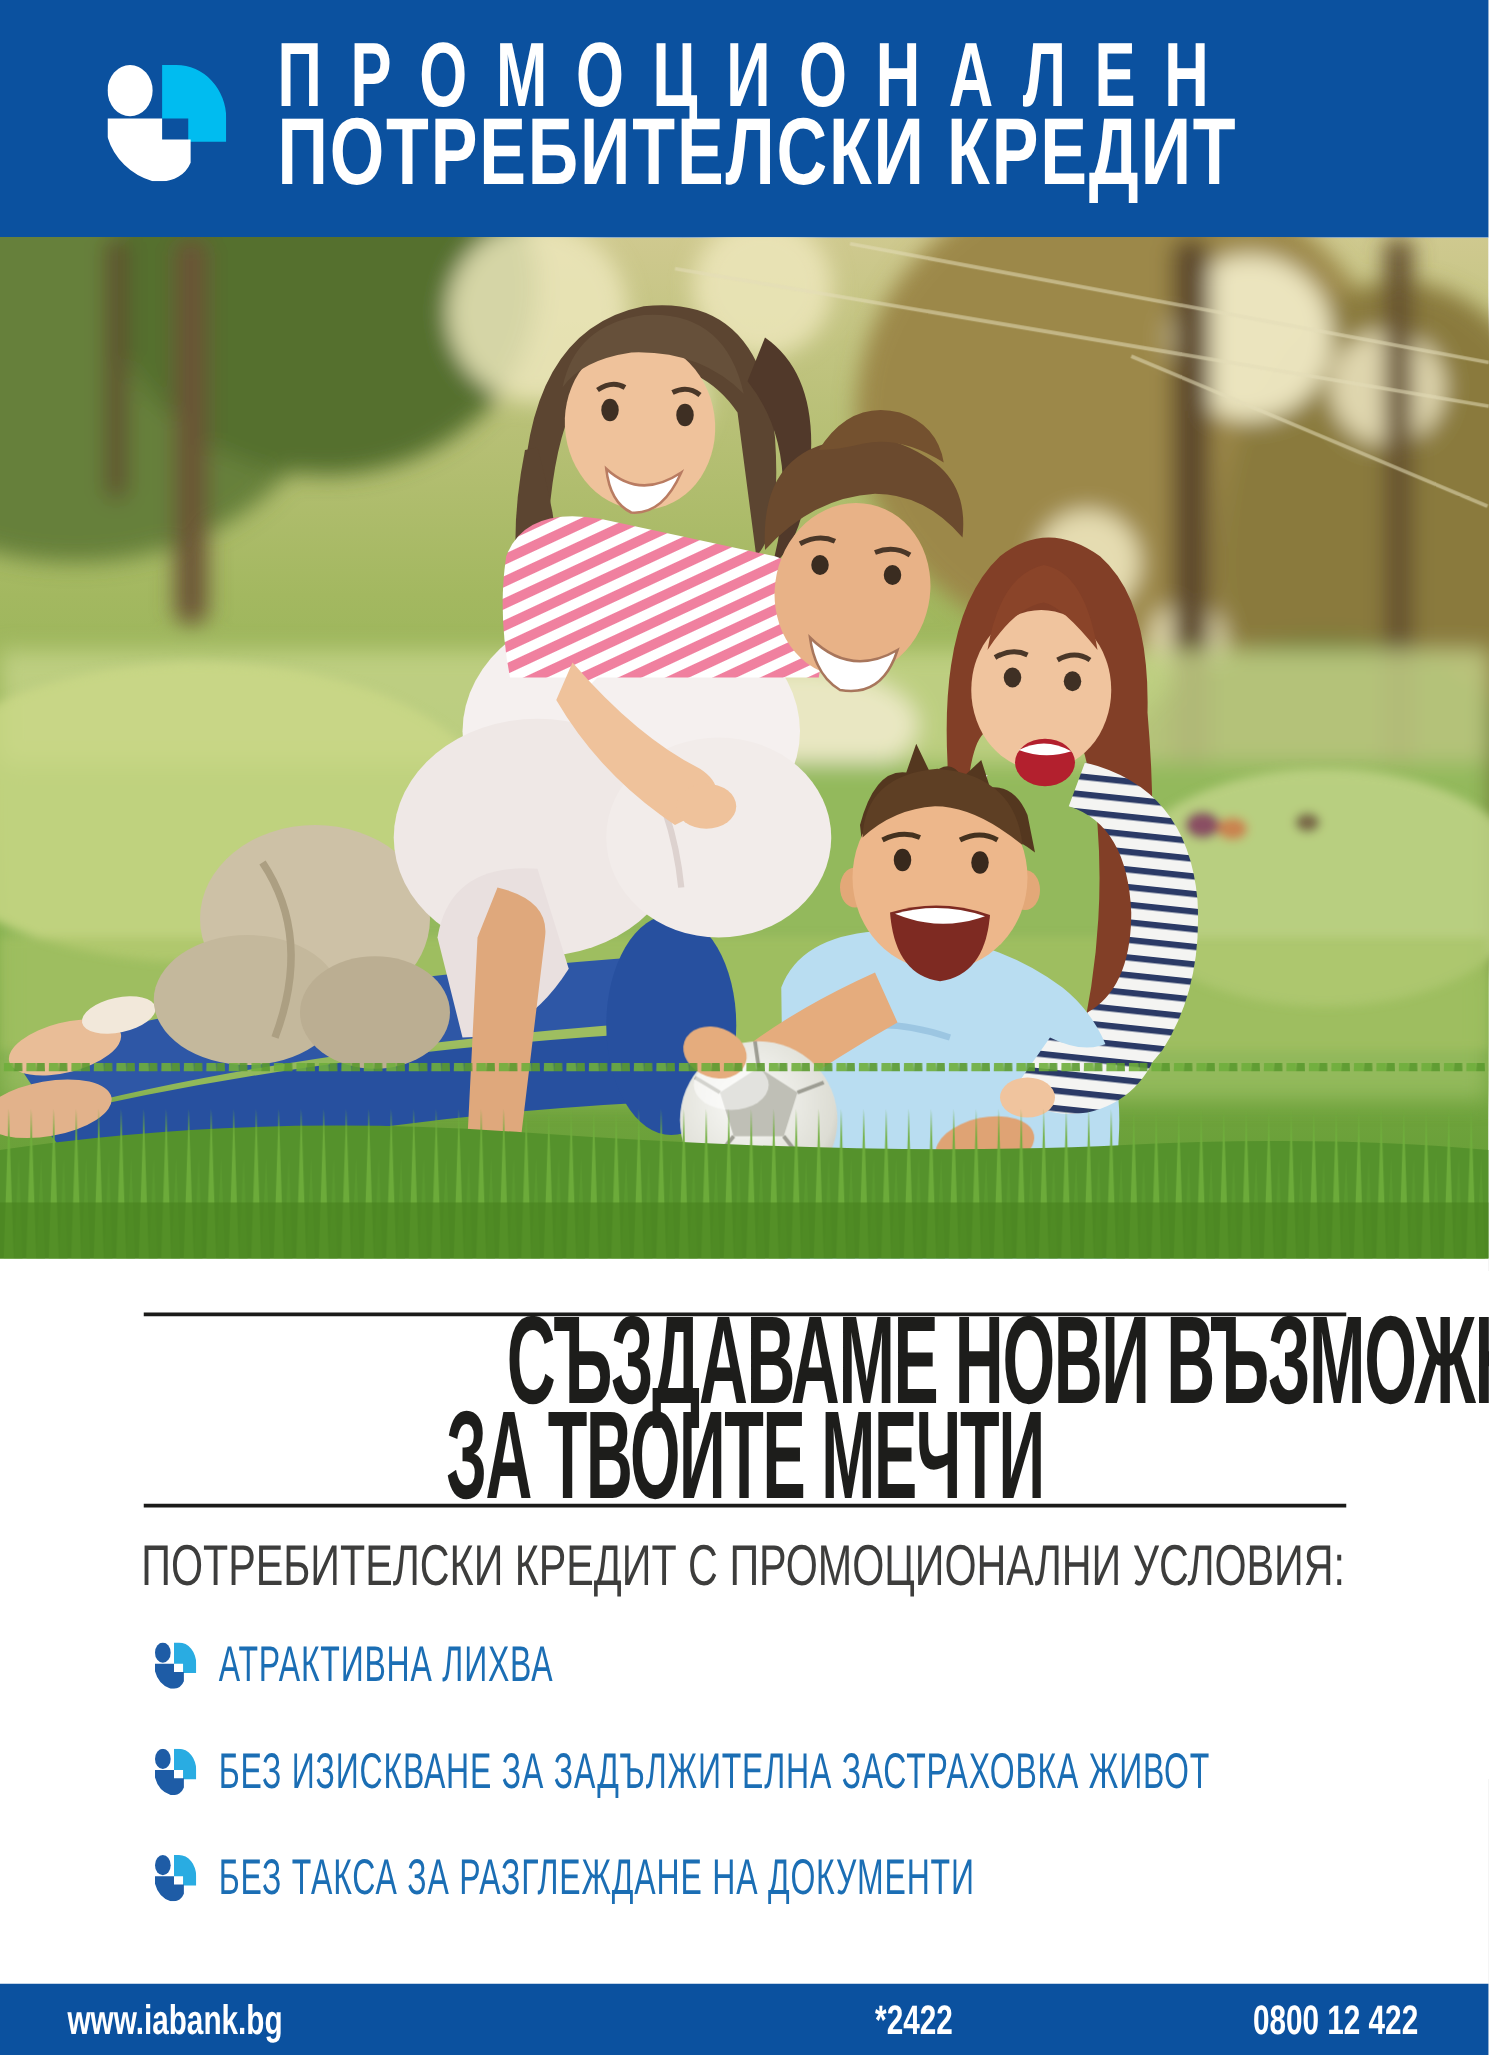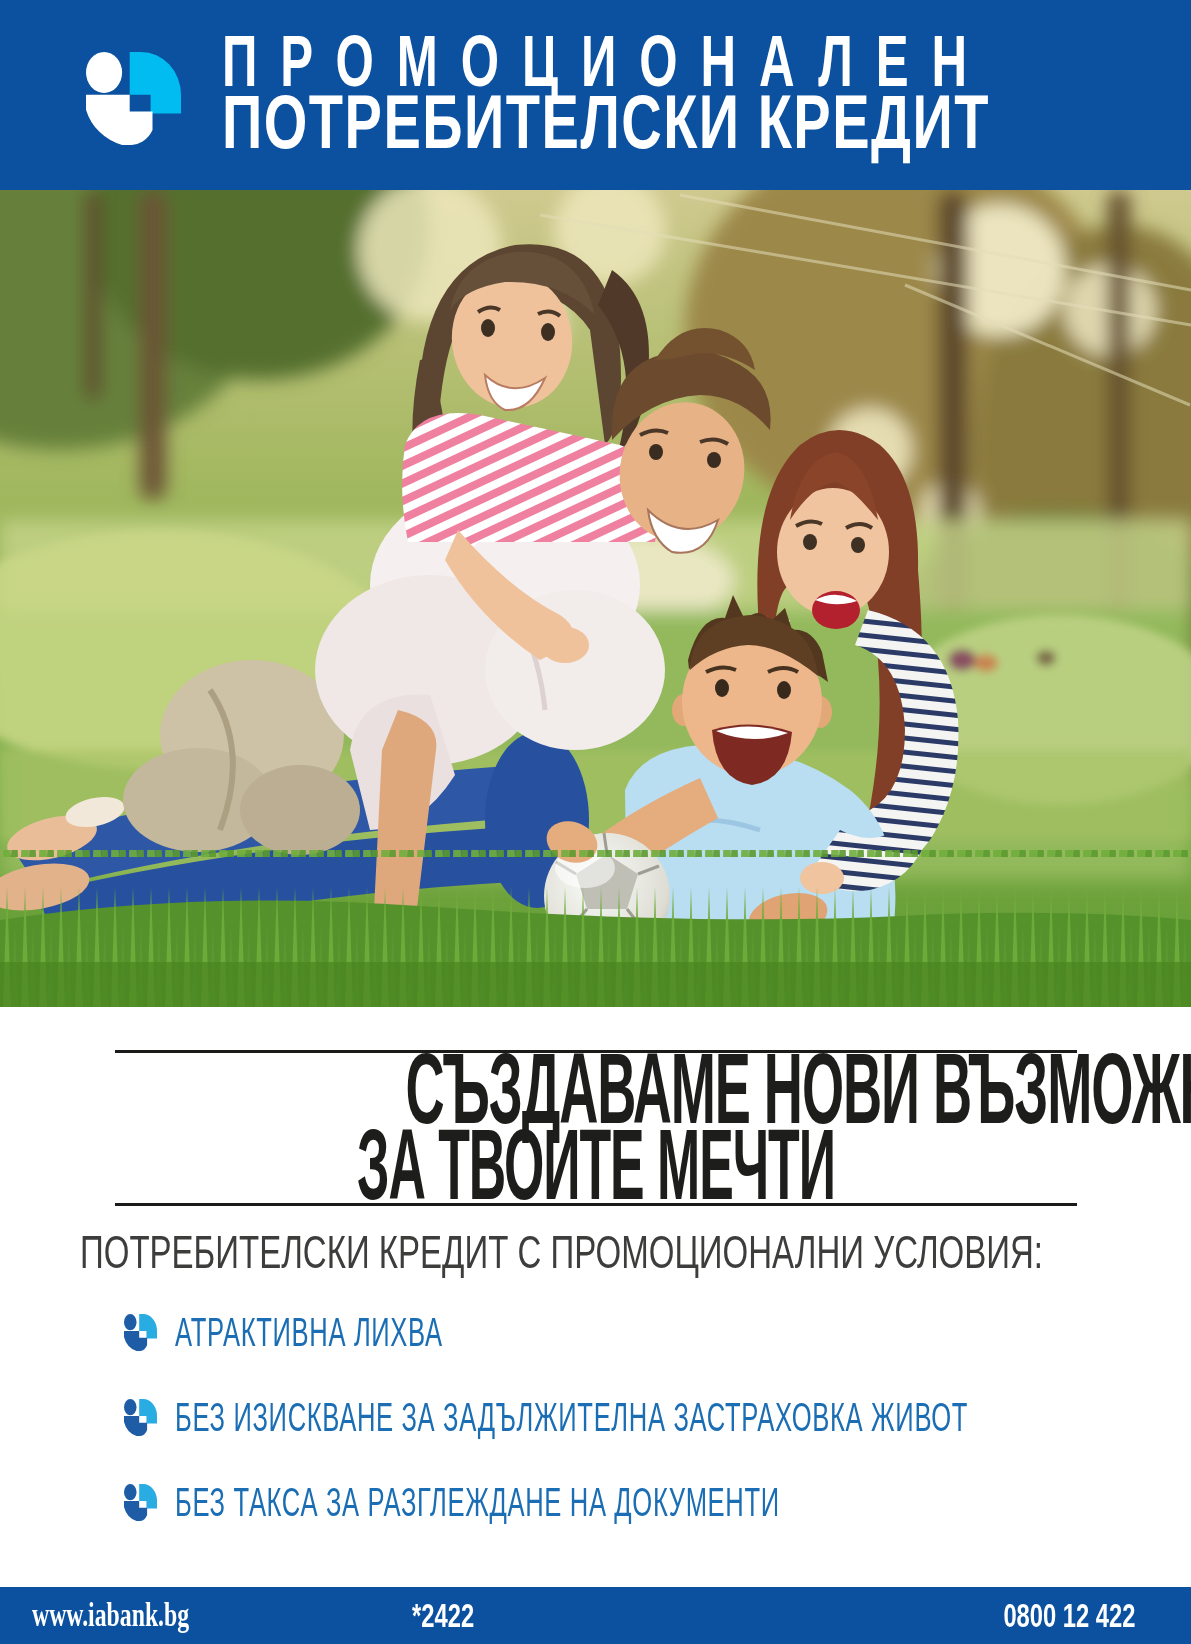--- a/index.html
+++ b/index.html
@@ -19,33 +19,33 @@
   .hero{position:absolute;top:190px;left:0;width:1191px;height:817px;overflow:hidden;}
 
   
   .content{position:absolute;top:1007px;left:0;width:100%;}
   .rule{width:962px;margin:0 auto;border-top:3px solid #1B1B19;height:0;}
   .rule-top{margin-top:43px;}
   .rule-bottom{margin-top:-11px;}
   .headline{text-align:center;color:#1D1D1B;margin-top:-15px;}
   .hl-row{line-height:1;font-size:100px;font-weight:bold;letter-spacing:-2px;}
   .hl-row2{margin-top:-24px;}
-  .subhead-row{margin:23px 0 0 80px;line-height:1;font-size:46px;color:#3D3D3C;}
+  .subhead-row{margin:23px 0 0 113px;line-height:1;font-size:46px;color:#3D3D3C;}
   .bullets{list-style:none;margin:37px 0 16px 124px;padding:0;}
   .bullets li{display:flex;align-items:center;height:40px;margin-bottom:45px;}
   .bullets .mark{flex:0 0 auto;margin-right:18px;}
   .bullet-label{display:inline-block;white-space:nowrap;transform:scaleX(0.64);
                 transform-origin:left center;font-size:40px;color:#1B6EB4;letter-spacing:1px;line-height:1;}
 
   
   .footer{position:absolute;bottom:0;left:0;width:100%;height:57px;background:#0B519F;
           display:flex;align-items:center;}
   .footer .cell{flex:1;color:#ffffff;font-weight:bold;font-size:33px;line-height:1;}
-  .cell-left{text-align:left;padding-left:32px;font-family:Liberation Serif, serif;}
-  .cell-center{text-align:left;}
+  .cell-left{text-align:left;padding-left:54px;}
+  .cell-center{text-align:right;}
   .cell-right{text-align:right;padding-right:56px;}
   .footer .squeeze{display:inline-block;white-space:nowrap;transform:scaleX(0.72);}
   .cell-left .squeeze{transform-origin:left center;}
   .cell-center .squeeze{transform-origin:center center;}
   .cell-right .squeeze{transform-origin:right center;}
 </style>
 </head>
 <body>
 
 <div class="poster">

